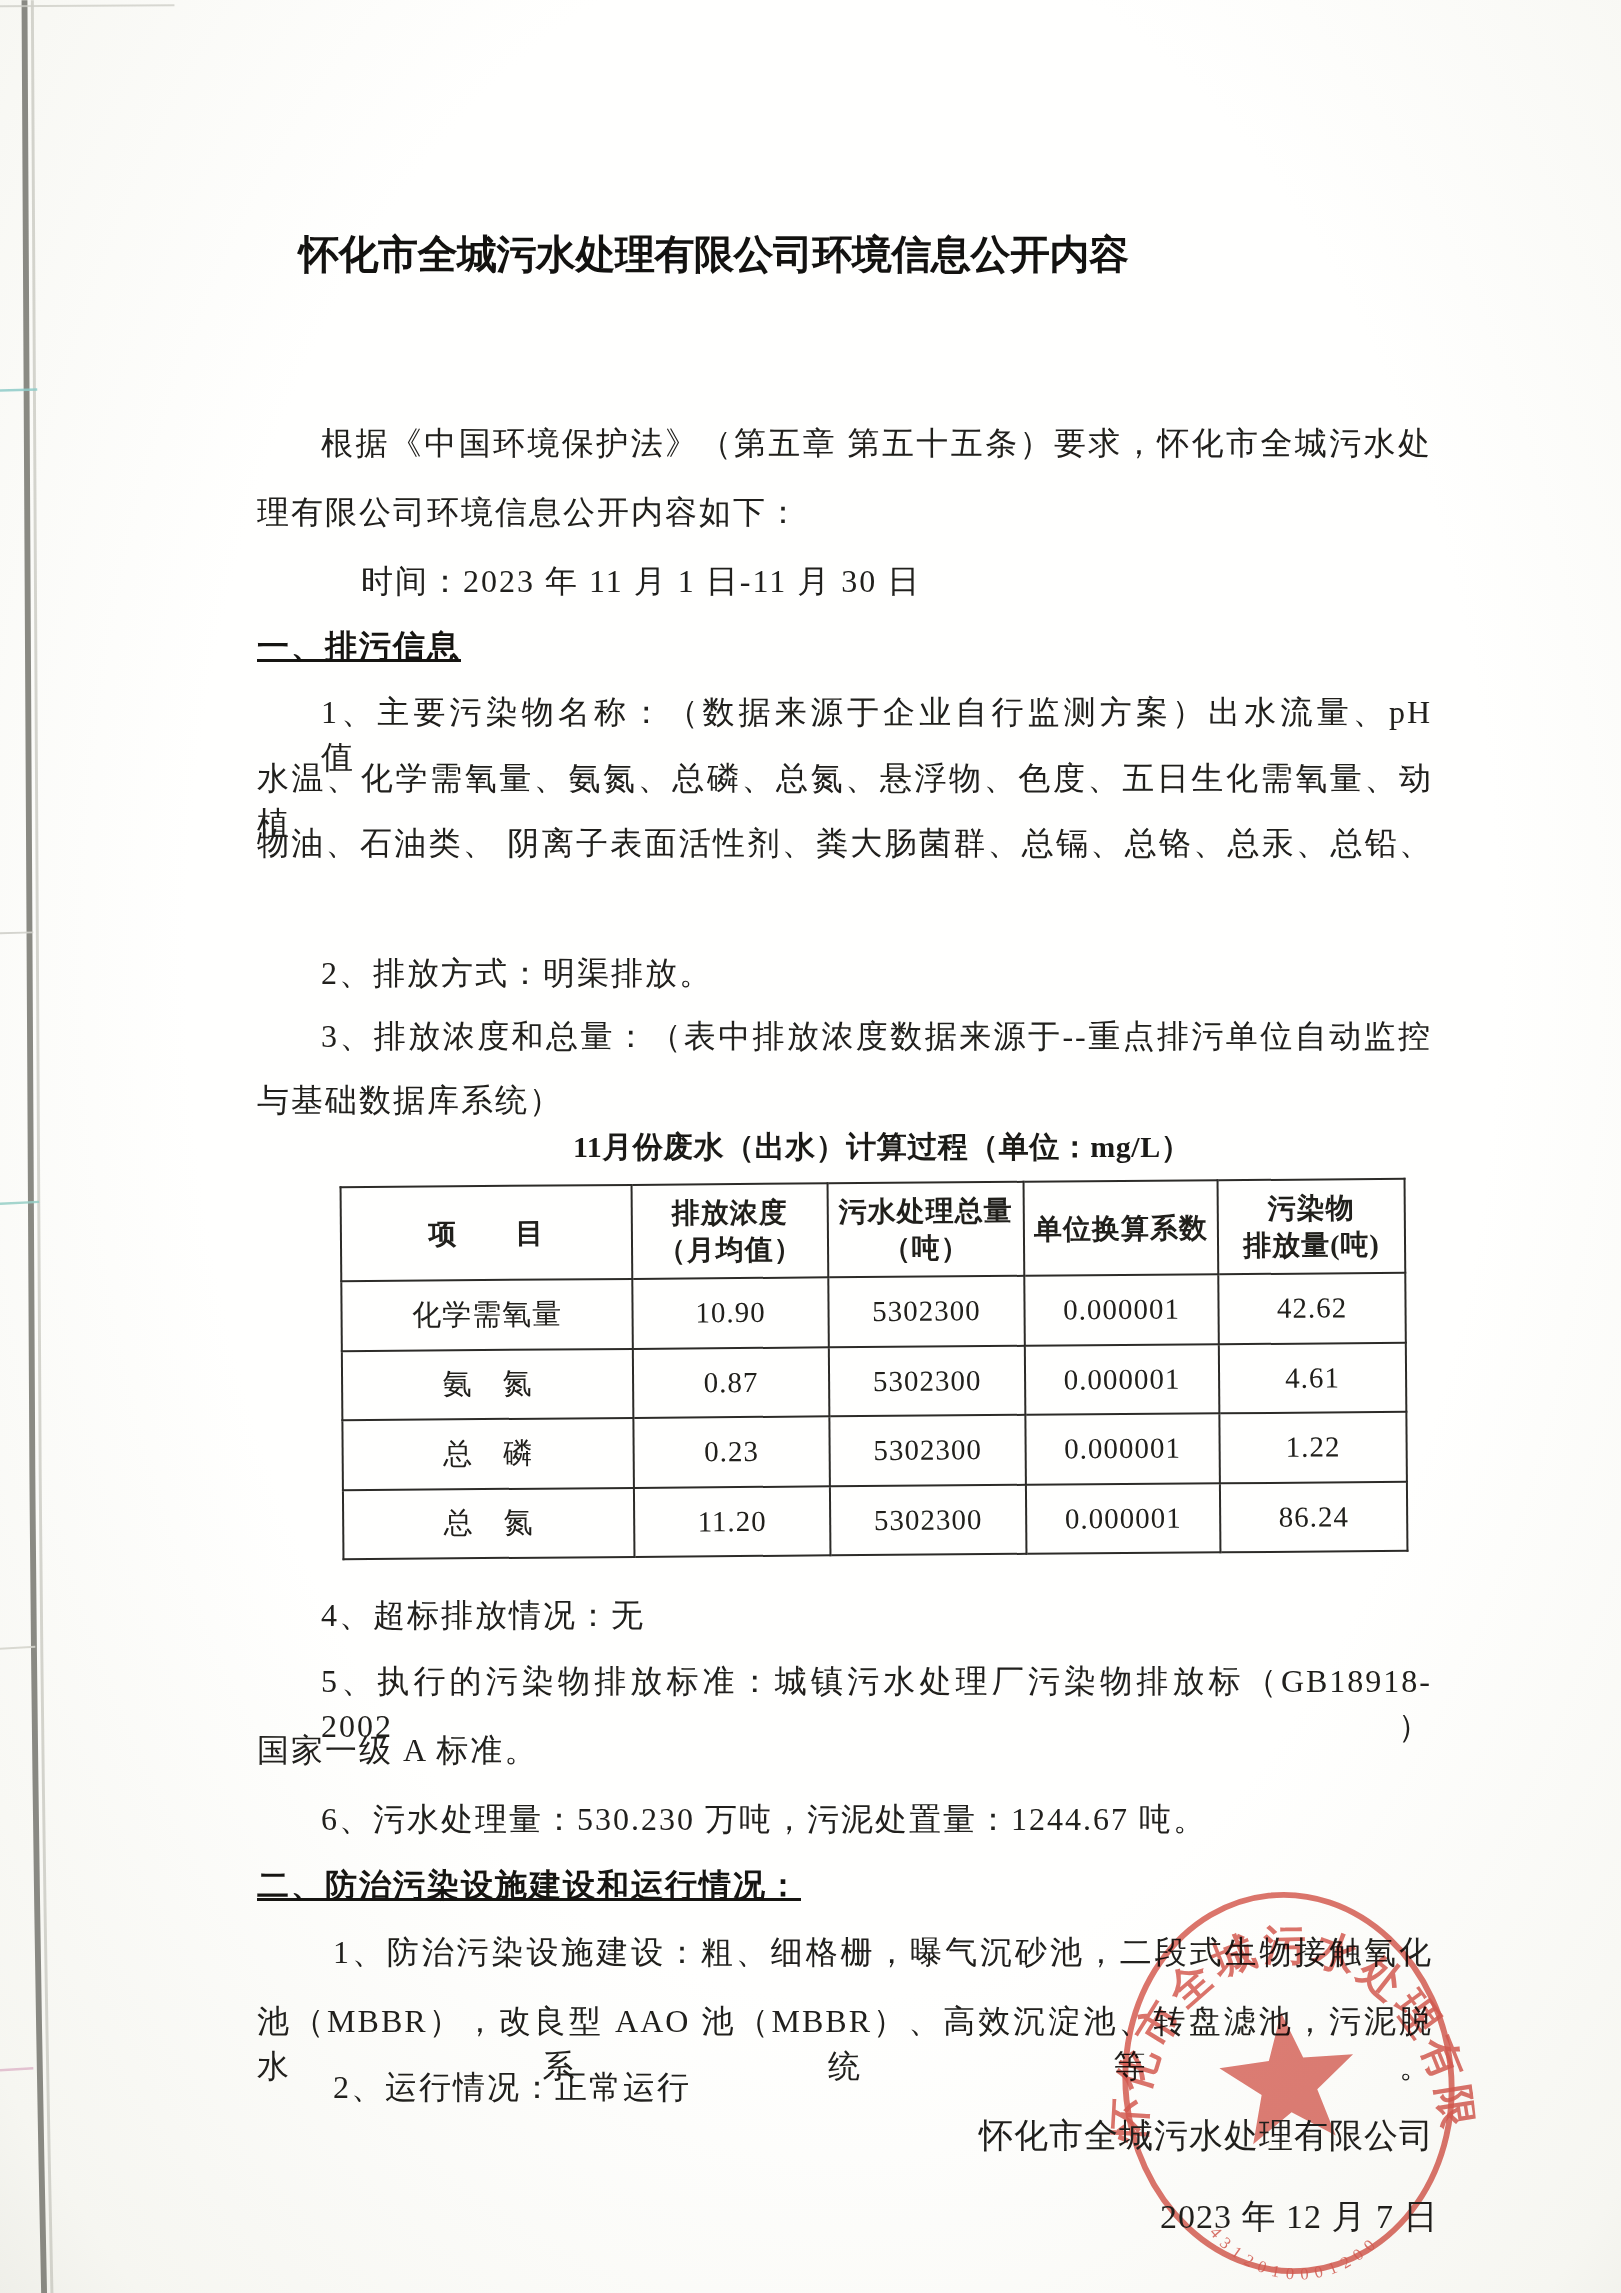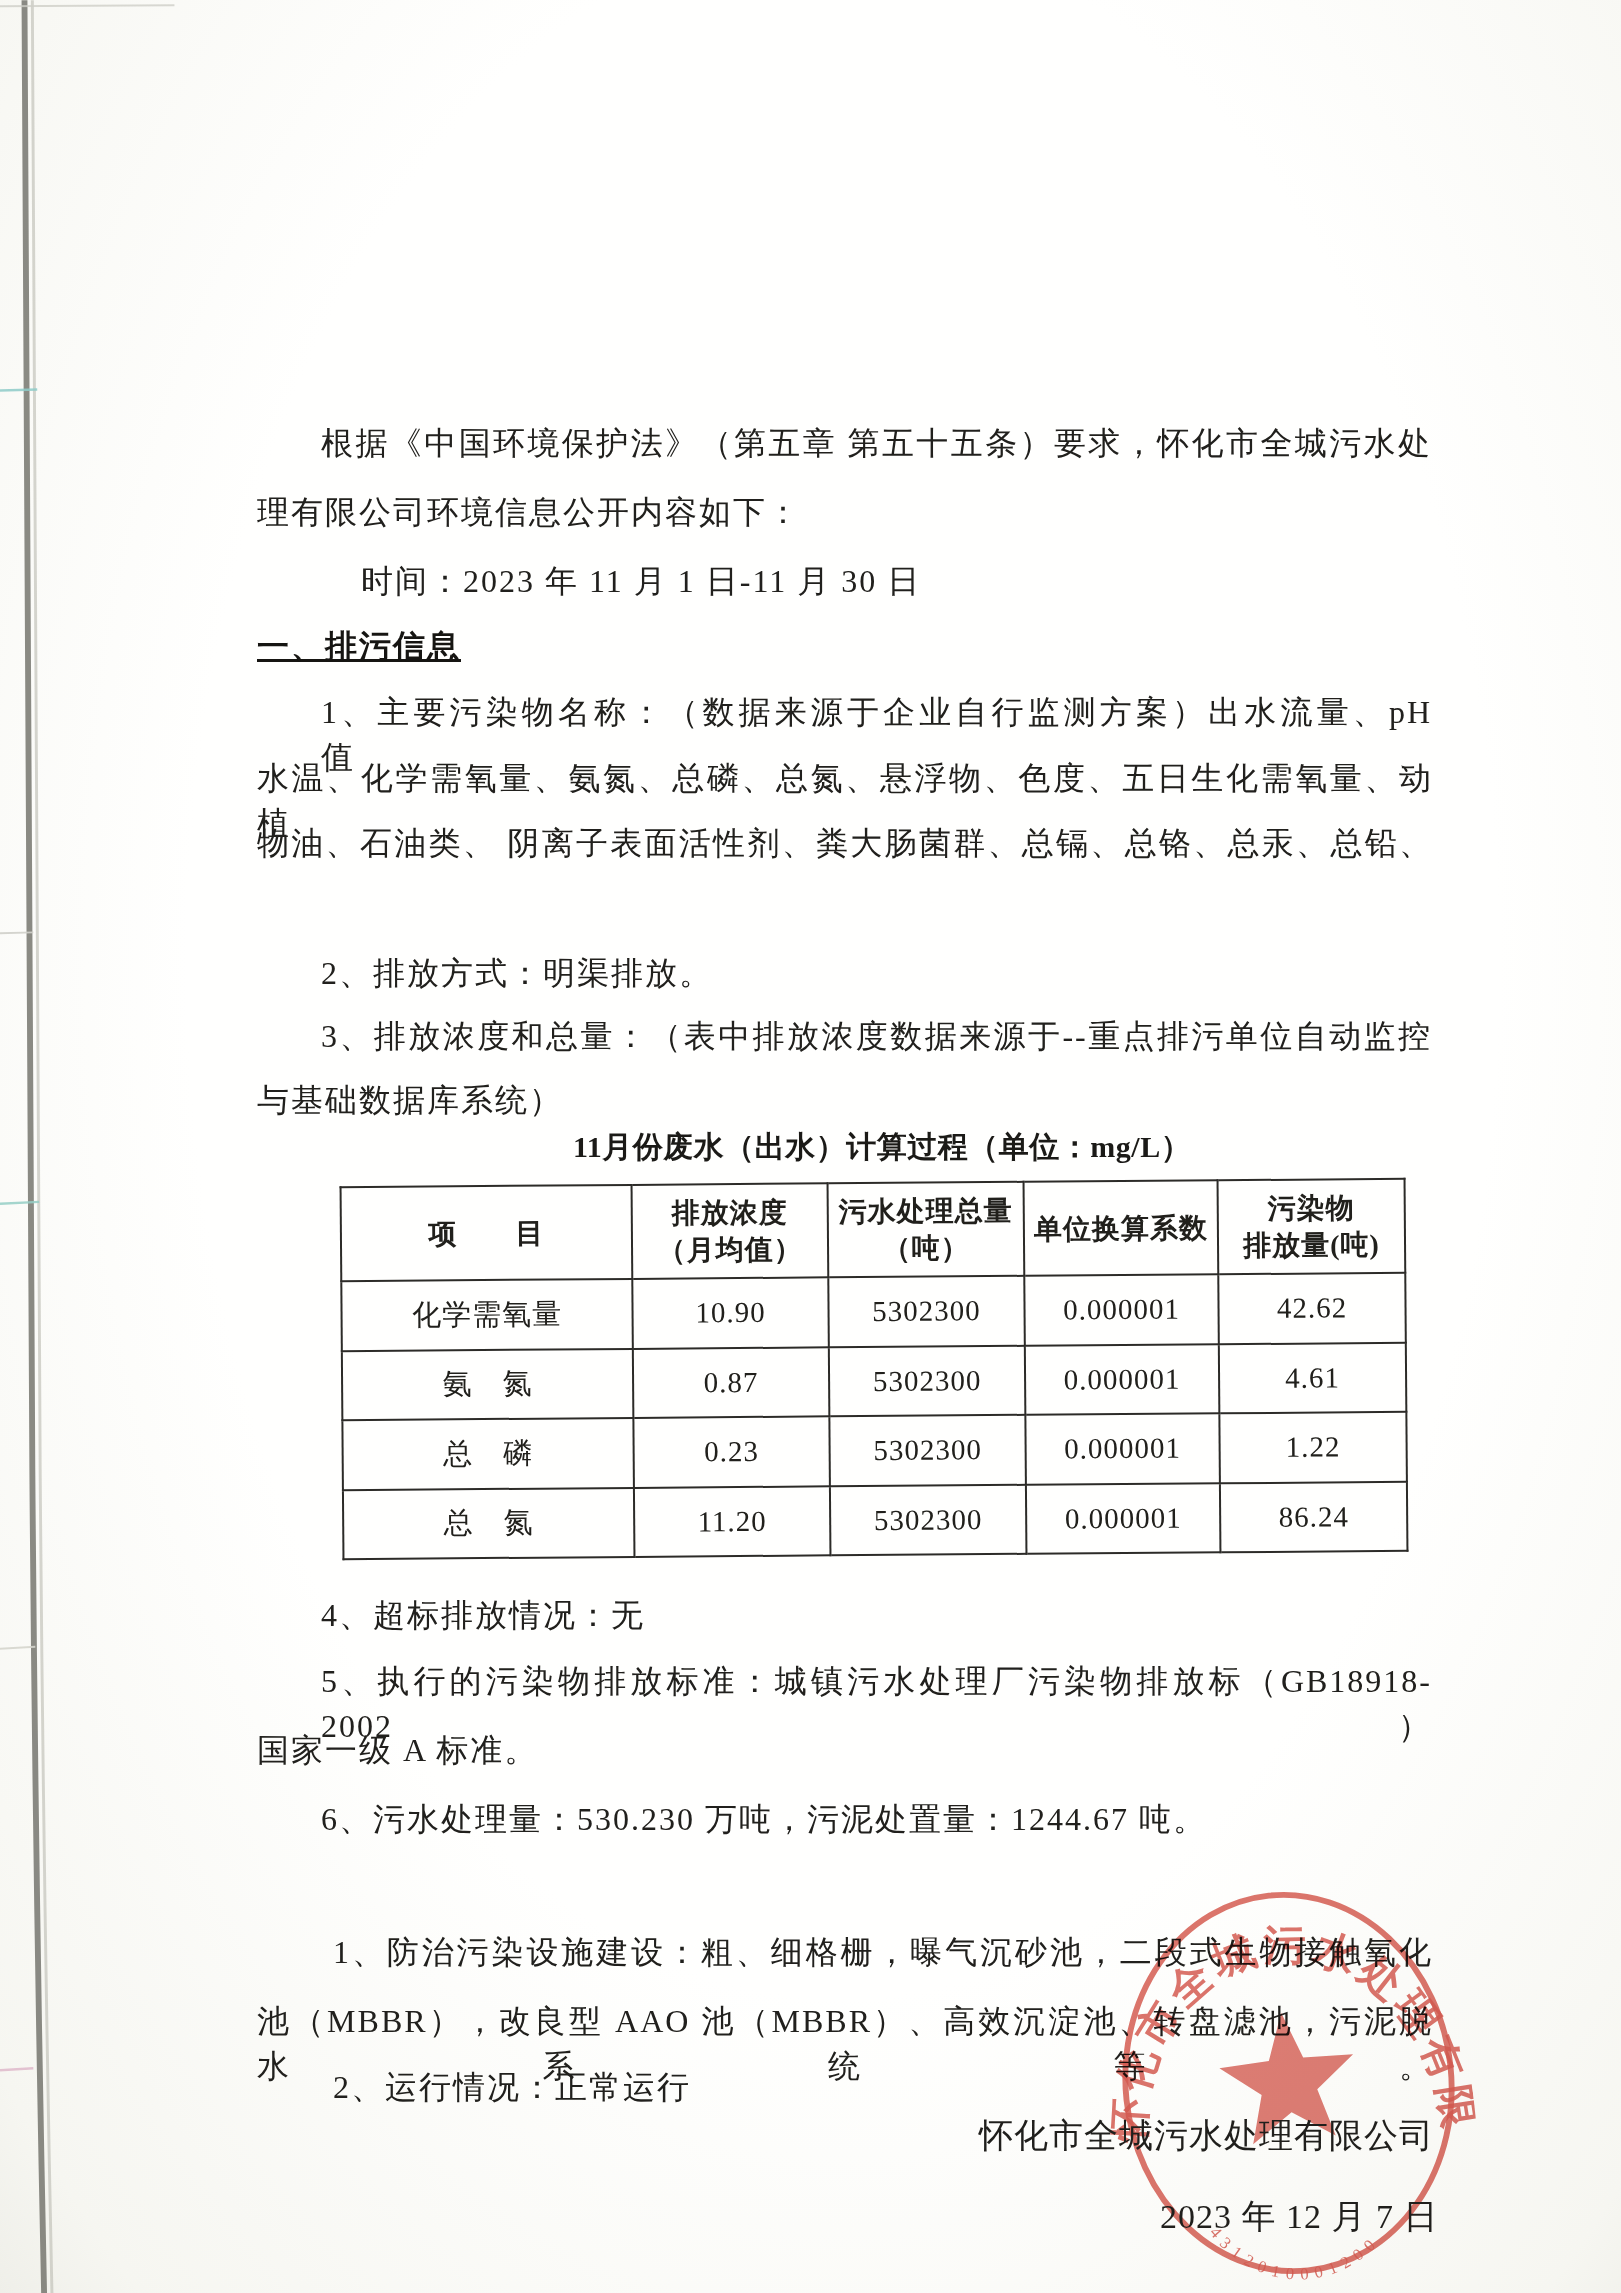--- a/index.html
+++ b/index.html
@@ -107,20 +107,21 @@
   .edge-artifacts{
     position:absolute;left:0;top:0;z-index:4;
     pointer-events:none;
   }
 </style>
 </head>
 <body>
 
 <div class="page">
 
+  <h1 class="doc-title">怀化市全城污水处理有限公司环境信息公开内容</h1>
 
   <div class="line fill" style="top:421px;left:321px;width:1111px">根据《中国环境保护法》（第五章 第五十五条）要求，怀化市全城污水处</div>
   <div class="line" style="top:490px;left:257px">理有限公司环境信息公开内容如下：</div>
   <div class="line" style="top:559px;left:361px">时间：2023 年 11 月 1 日-11 月 30 日</div>
   <div class="line bold" style="top:624px;left:257px">一、排污信息</div>
   <div class="line fill" style="top:690px;left:321px;width:1111px">1、主要污染物名称：（数据来源于企业自行监测方案）出水流量、pH 值、</div>
   <div class="line fill" style="top:756px;left:257px;width:1176px">水温、化学需氧量、氨氮、总磷、总氮、悬浮物、色度、五日生化需氧量、动植</div>
   <div class="line fill" style="top:821px;left:257px;width:1176px">物油、石油类、 阴离子表面活性剂、粪大肠菌群、总镉、总铬、总汞、总铅、</div>
   <div class="line" style="top:951px;left:321px">2、排放方式：明渠排放。</div>
   <div class="line fill" style="top:1014px;left:321px;width:1111px">3、排放浓度和总量：（表中排放浓度数据来源于--重点排污单位自动监控</div>
@@ -177,20 +178,21 @@
         <td>0.000001</td>
         <td>86.24</td>
       </tr>
     </tbody>
   </table>
 
   <div class="line" style="top:1593px;left:321px">4、超标排放情况：无</div>
   <div class="line fill" style="top:1659px;left:321px;width:1111px">5、执行的污染物排放标准：城镇污水处理厂污染物排放标（GB18918-2002）</div>
   <div class="line" style="top:1728px;left:257px">国家一级 A 标准。</div>
   <div class="line" style="top:1797px;left:321px">6、污水处理量：530.230 万吨，污泥处置量：1244.67 吨。</div>
+  <div class="line bold" style="top:1863px;left:257px">二、防治污染设施建设和运行情况：</div>
   <div class="line fill" style="top:1930px;left:333px;width:1100px">1、防治污染设施建设：粗、细格栅，曝气沉砂池，二段式生物接触氧化</div>
   <div class="line fill" style="top:1999px;left:257px;width:1176px">池（MBBR），改良型 AAO 池（MBBR）、高效沉淀池、转盘滤池，污泥脱水系统等。</div>
   <div class="line" style="top:2065px;left:333px">2、运行情况：正常运行</div>
 
   <div class="sign-company">怀化市全城污水处理有限公司</div>
   <div class="sign-date">2023 年 12 月 7 日</div>
 
   <svg class="stamp" viewBox="0 0 372 426">
     <defs>
       <path id="arcTop" d="M 33,268 A 149,176 0 1 1 339,268" fill="none"></path>

